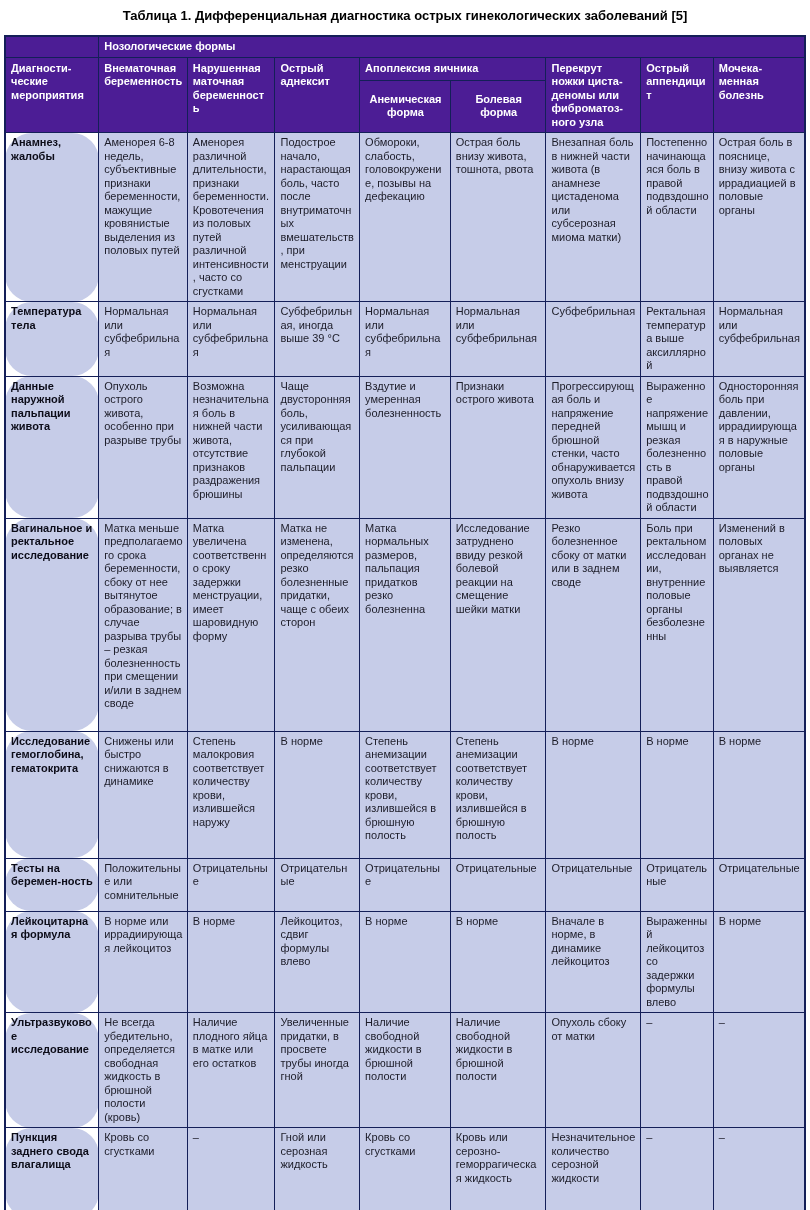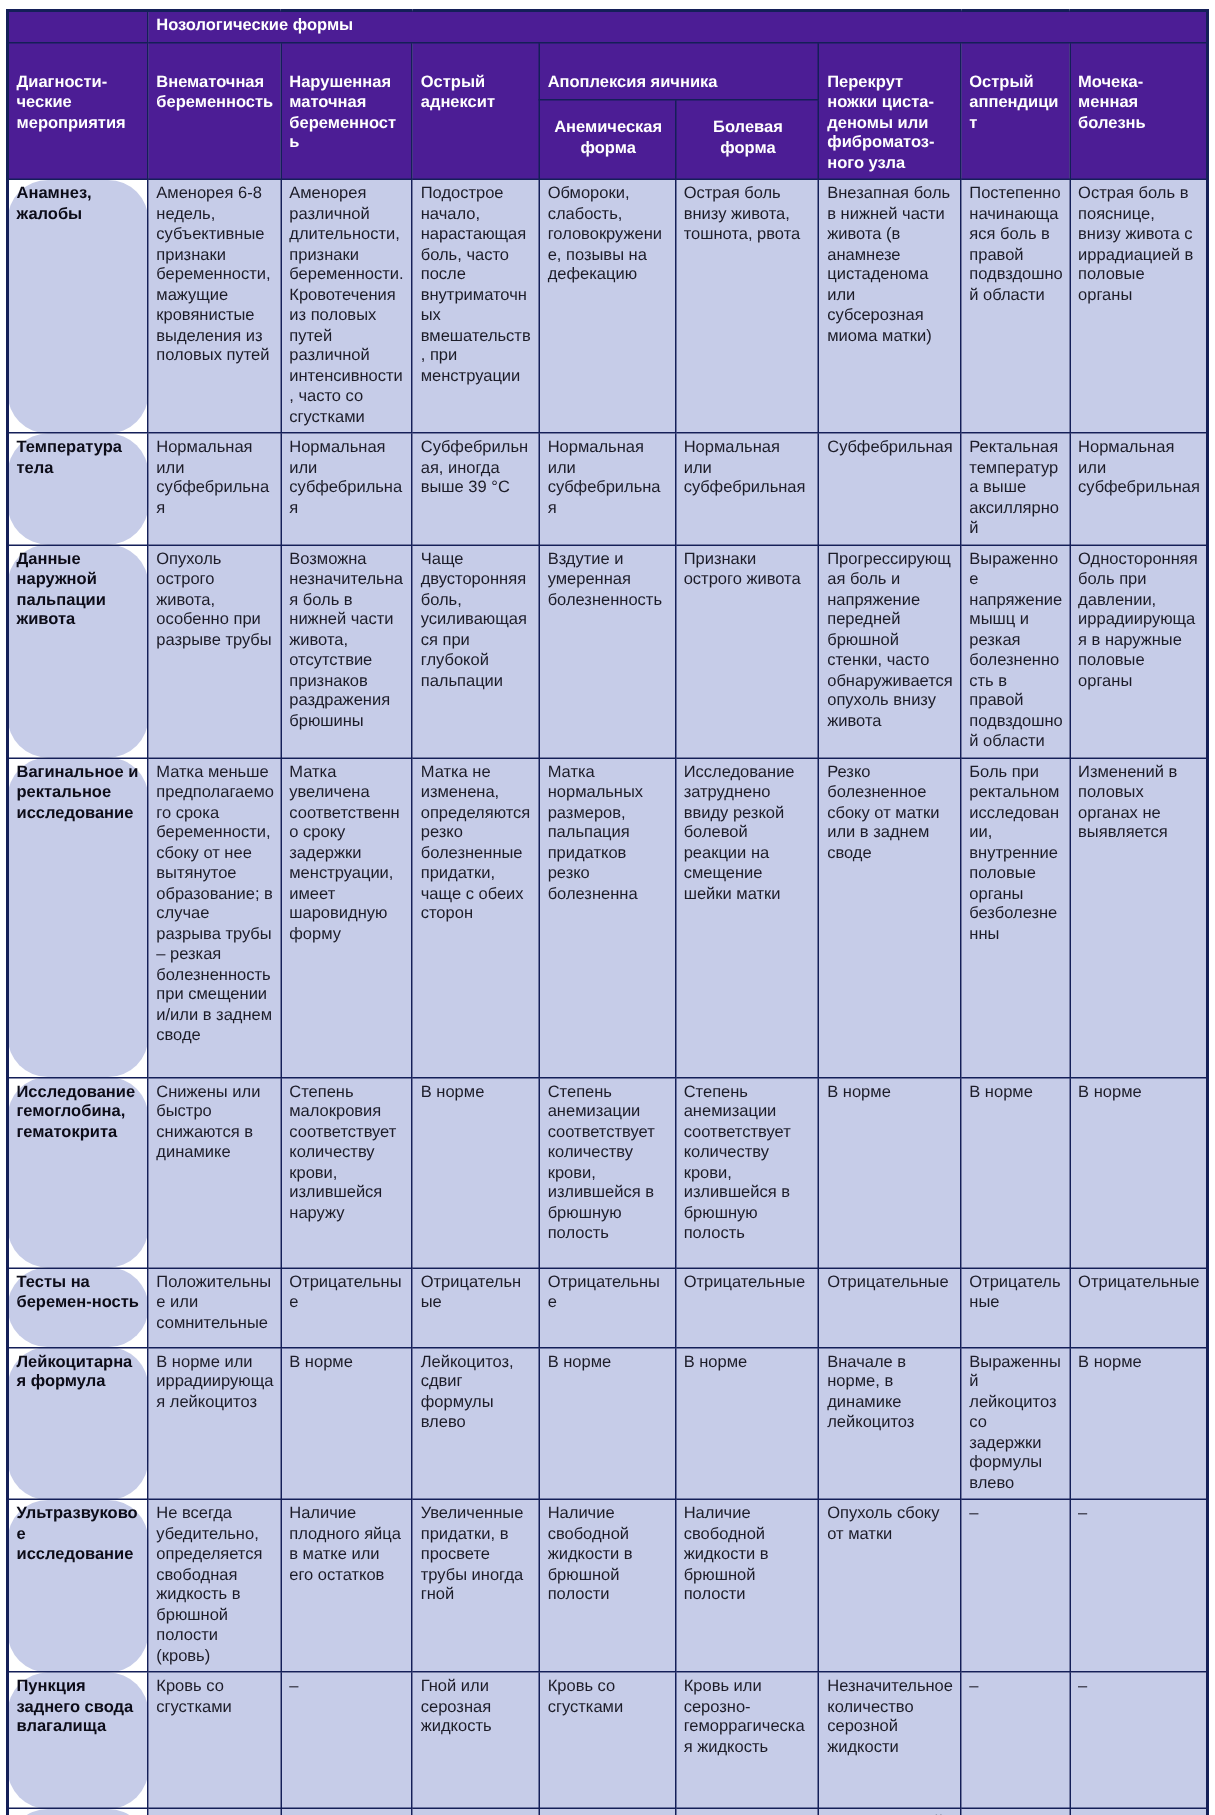--- a/index.html
+++ b/index.html
@@ -25,33 +25,34 @@
     font-size:11px;line-height:13.5px;
     vertical-align:top;text-align:left;
     overflow-wrap:break-word;word-wrap:break-word;
   }
   thead th{
     background:#4c1d95;color:#ffffff;font-weight:bold;
     text-align:center;font-size:11.5px;line-height:14px;
     padding:4px 2px;
   }
   thead tr.group-row th{vertical-align:middle;}
-  thead tr.cols-row th{vertical-align:top;padding-top:20px;}
+  thead tr.cols-row th{vertical-align:top;padding-top:4px;}
   thead th.subcol{vertical-align:middle;text-align:center;}
   tbody th.rl{
     background:#c6cce8;color:#0c0c18;font-weight:bold;
     text-align:left;vertical-align:top;font-size:11px;border-radius:27px;
   }
   tbody td{background:#c6cce8;color:#1c1c28;}
   td.dash{text-align:center;}
 </style>
 </head>
 <body>
 
 <div class="page">
+  <div class="title">Таблица 1. Дифференциальная диагностика острых гинекологических заболеваний [5]</div>
 
   <table class="diag">
     <colgroup>
       <col style="width:93px">
         <col style="width:88px">
         <col style="width:87px">
       <col style="width:84px">
         <col style="width:90px">
         <col style="width:95px">
       <col style="width:94px">

